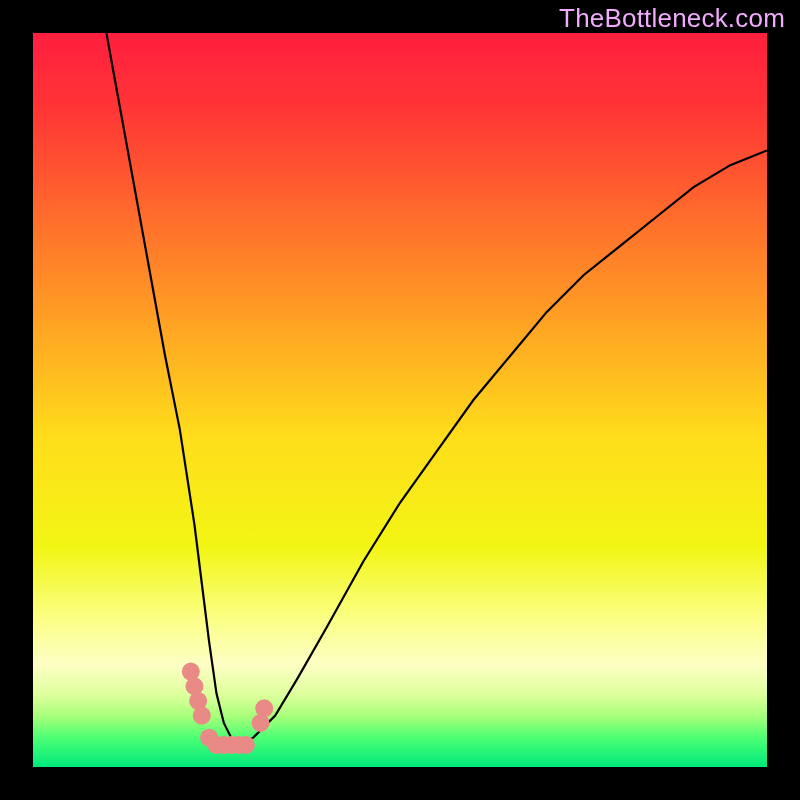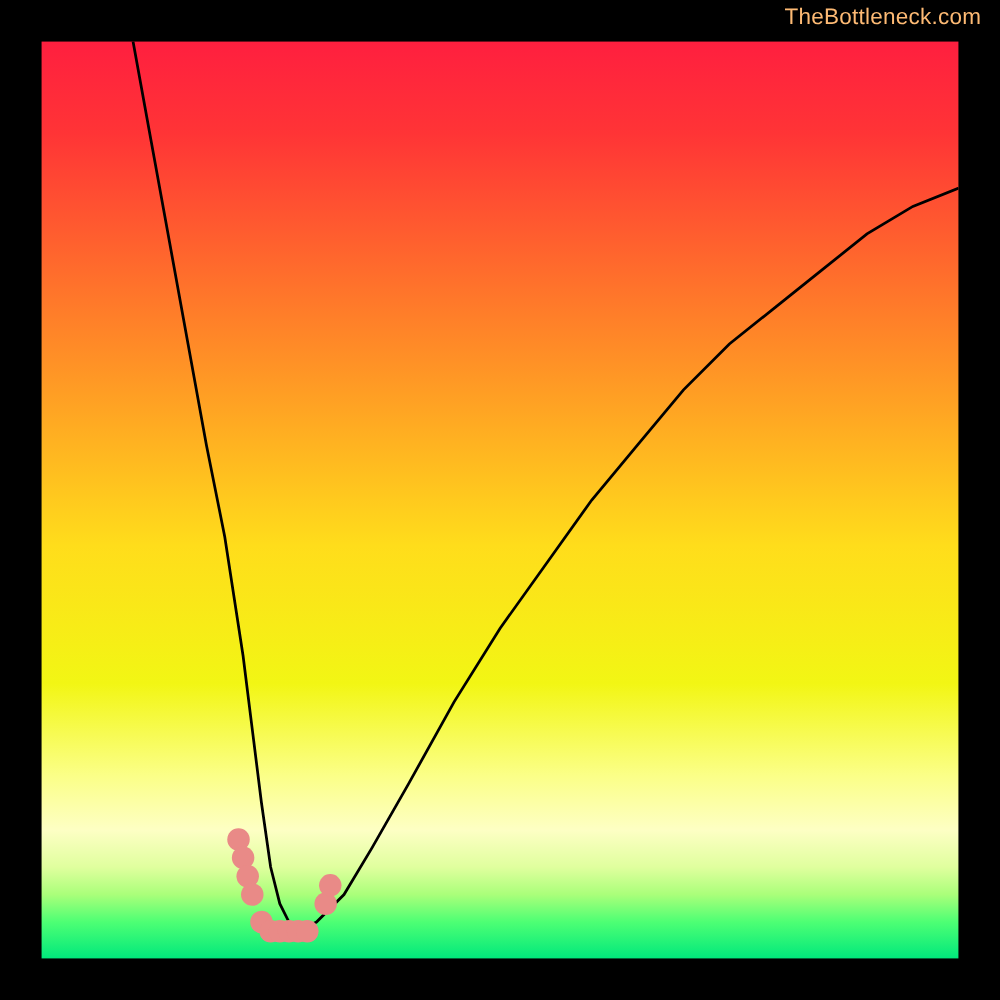--- a/index.html
+++ b/index.html
@@ -38,22 +38,22 @@
     left: 0;
     top: 0;
     width: 100%;
     height: 100%;
   }
   .watermark {
     position: absolute;
     top: 3px;
     right: 15px;
     font-family: Arial, Helvetica, sans-serif;
-    font-size: 18px;
-    color: #fdba74;
+    font-size: 26px;
+    color: #f0abfc;
     letter-spacing: 0.2px;
   }
 </style>
 </head>
 <body>
 
 <div class="frame">
   <div class="plot-area">
     <svg class="gradient" viewBox="0 0 734 734" preserveAspectRatio="none">
       <defs>

